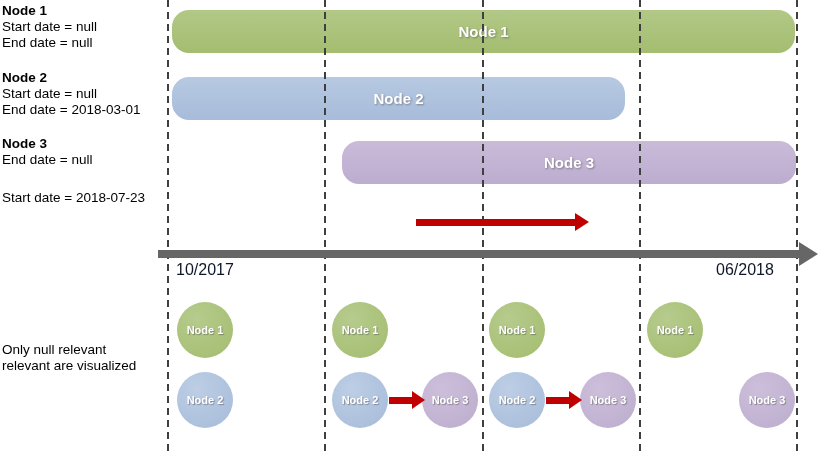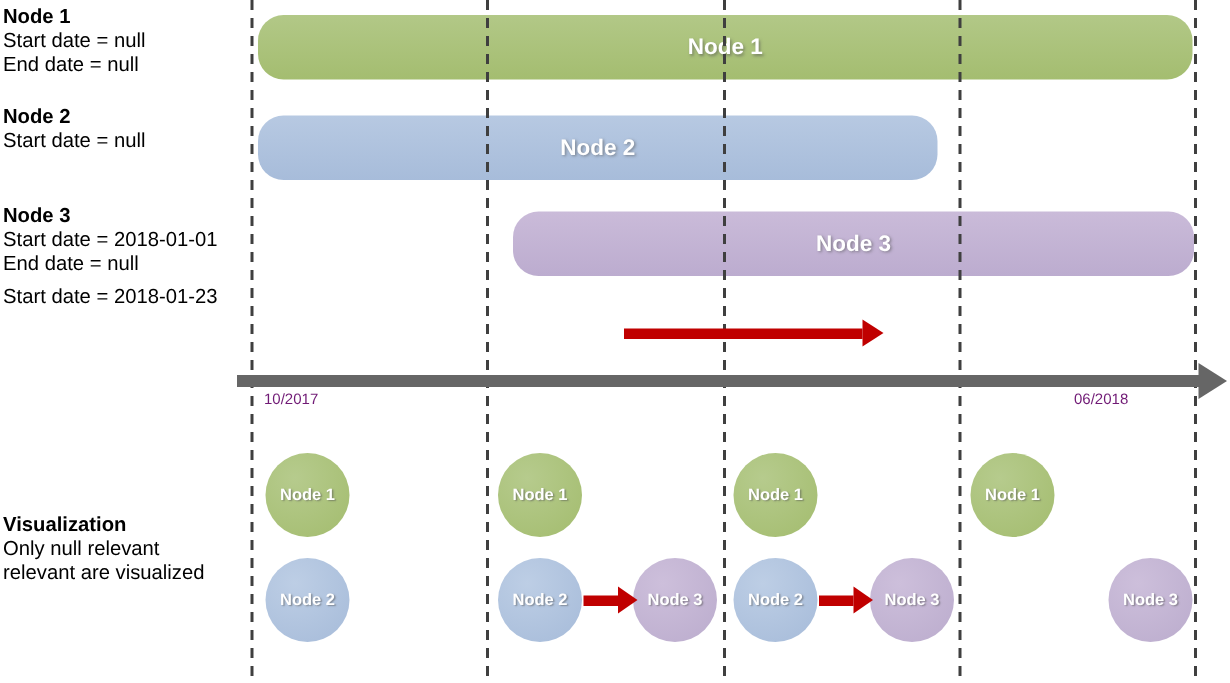--- a/index.html
+++ b/index.html
@@ -32,21 +32,21 @@
     border-top:9px solid transparent; border-bottom:9px solid transparent;
     border-left:14px solid #c00000;
   }
   
   .axis { position:absolute; background:#666666; z-index:6; }
   .axishead {
     position:absolute; width:0; height:0; z-index:6;
     border-top:12px solid transparent; border-bottom:12px solid transparent;
     border-left:19px solid #666666;
   }
-  .axlabel { position:absolute; font-size:10px; color:#701a75; z-index:6; }
+  .axlabel { position:absolute; font-size:16px; color:#0f172a; z-index:6; }
   .axlabel.right { text-align:left; }
   
   .circle {
     position:absolute; width:56px; height:56px; border-radius:50%; z-index:2;
     display:flex; align-items:center; justify-content:center;
     color:#fff; font-weight:bold; font-size:11px;
     text-shadow:1px 1px 1px rgba(80,80,80,0.5);
   }
   .circle.fill-green  { background:radial-gradient(circle at 35% 30%, #b6cb8d, #a3bc6e); }
   .circle.fill-blue   { background:radial-gradient(circle at 35% 30%, #bdcee5, #a6bbd9); }
@@ -72,34 +72,33 @@
 
   <div class="legend" style="top:3px">
     <div class="t">Node 1</div>
     <div>Start date = null</div>
     <div>End date = null</div>
   </div>
 
   <div class="legend" style="top:70px">
     <div class="t">Node 2</div>
     <div>Start date = null</div>
+    <div>End date = 2018-03-01</div>
   </div>
 
   <div class="legend" style="top:136px">
     <div class="t">Node 3</div>
-    <div>Start date = 2018-01-01</div>
     <div>End date = null</div>
   </div>
 
   <div class="legend" style="top:190px">
-    <div>Start date = 2018-01-23</div>
+    <div>Start date = 2018-07-23</div>
   </div>
 
   <div class="legend" style="top:342px">
-    <div class="t">Visualization</div>
     <div>Only null relevant</div>
     <div>relevant are visualized</div>
   </div>
 
   <div class="bar fill-green" style="left:172px; top:10px; width:623px">
     <span>Node 1</span>
   </div>
   <div class="bar fill-blue" style="left:172px; top:77px; width:453px">
     <span>Node 2</span>
   </div>

